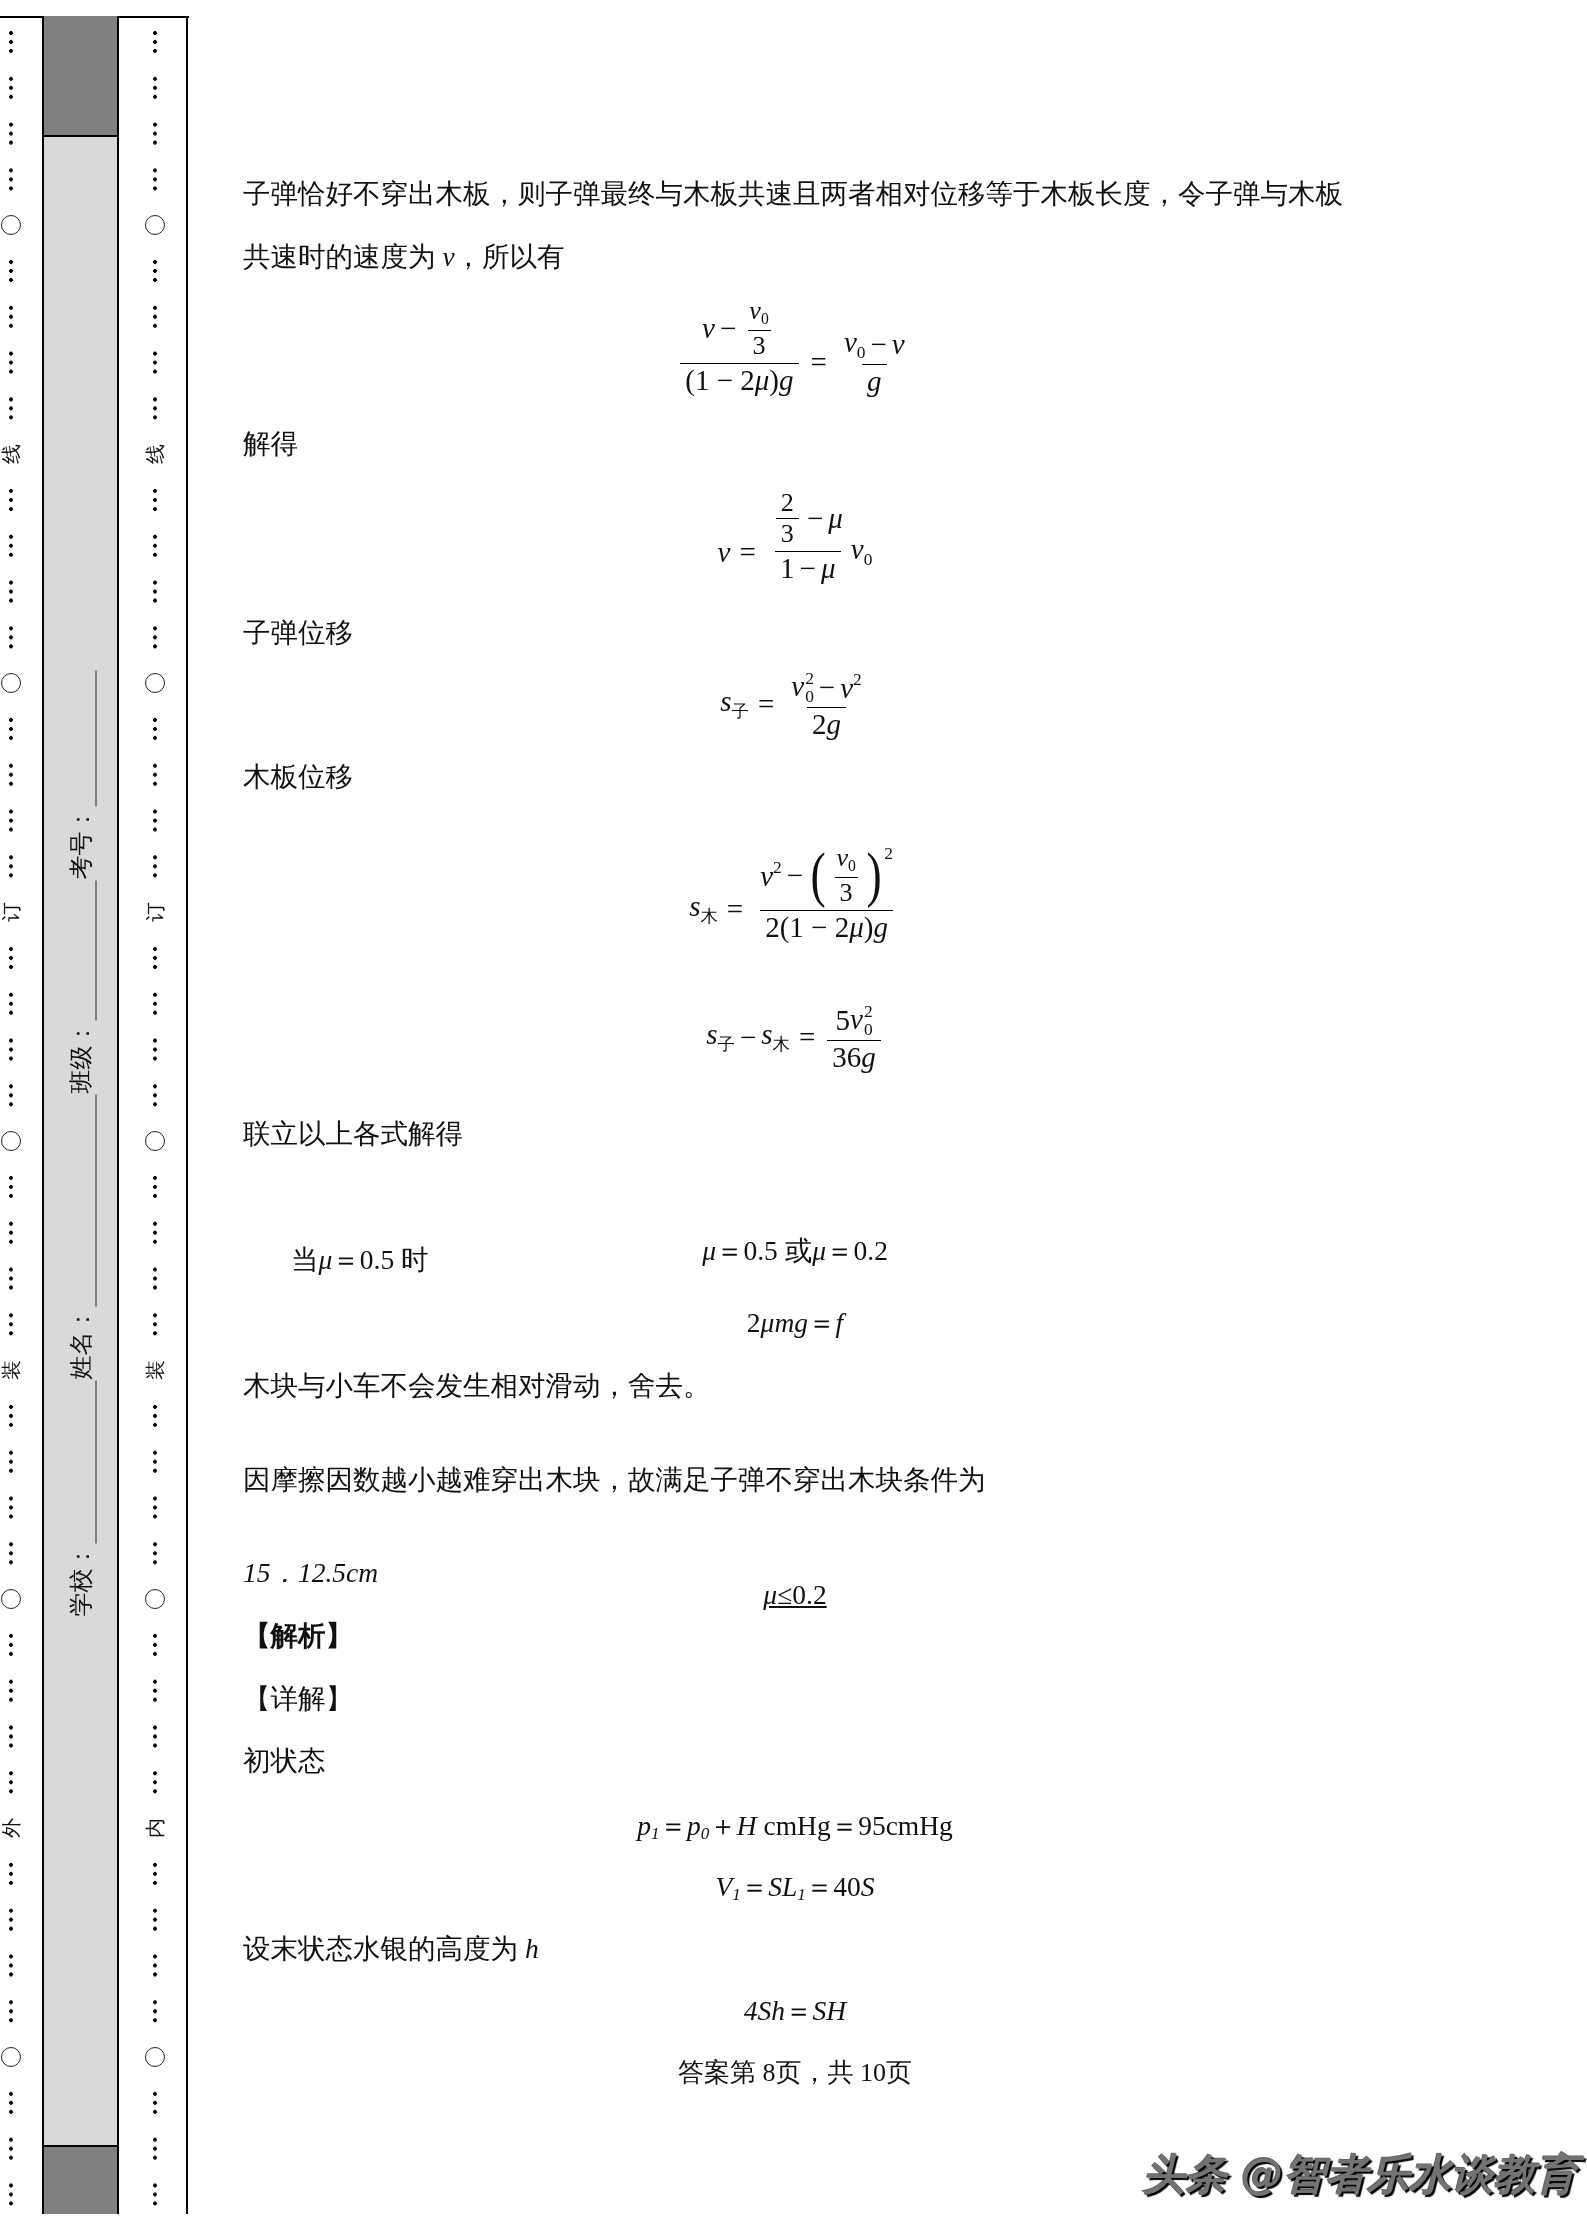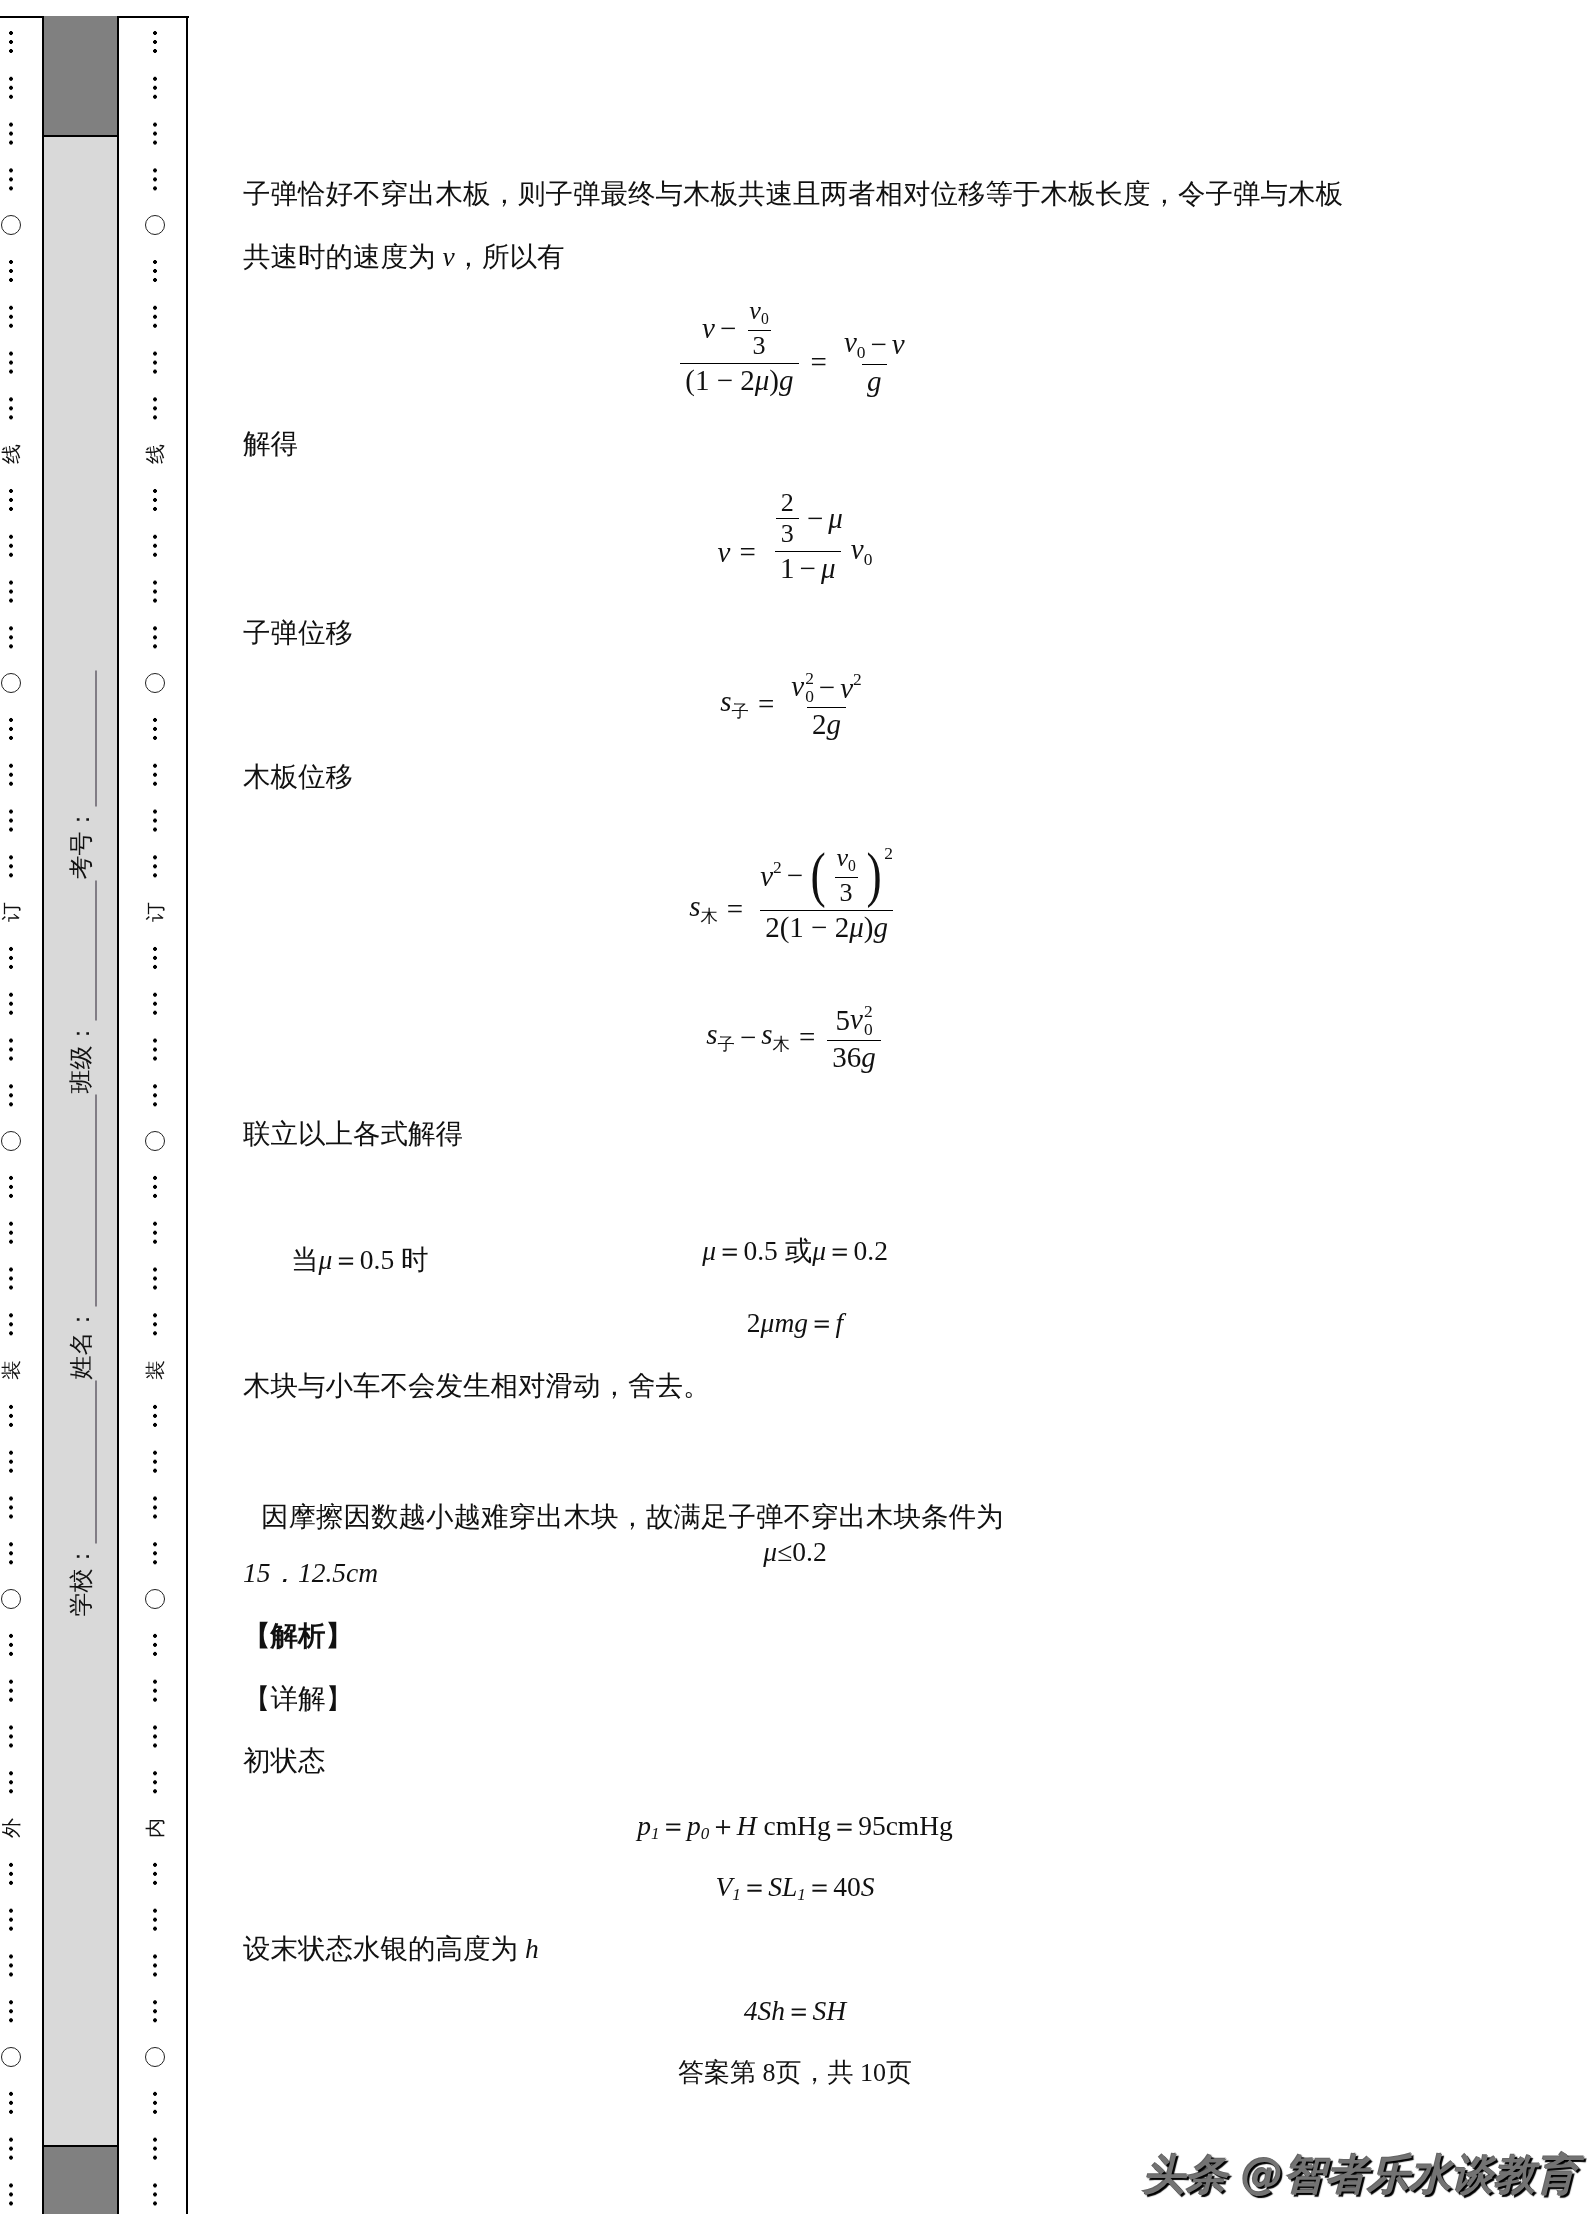--- a/index.html
+++ b/index.html
@@ -292,23 +292,23 @@
 
   <div class="abs line" style="top:1240px;margin-left:48px;">
     <span>当</span><span class="i">μ</span><span>＝0.5 时</span>
   </div>
 
   <div class="abs cline" style="top:1303px;">
     <span>2</span><span class="i">μmg</span><span>＝</span><span class="i">f</span>
   </div>
 
   <div class="abs line" style="top:1366px;">木块与小车不会发生相对滑动，舍去。</div>
-  <div class="abs line" style="top:1497px;margin-left:18px;">因摩擦因数越小越难穿出木块，故满足子弹不穿出木块条件为</div>
-
-  <div class="abs cline" style="top:1532px;">
+  <div class="abs line" style="top:1460px;">因摩擦因数越小越难穿出木块，故满足子弹不穿出木块条件为</div>
+
+  <div class="abs cline" style="top:1575px;text-decoration:underline;">
     <span class="i">μ</span><span>≤0.2</span>
   </div>
 
   <div class="abs line" style="top:1553px;font-style:italic;">15．12.5cm</div>
   <div class="abs line" style="top:1616px;font-weight:bold;">【解析】</div>
   <div class="abs line" style="top:1679px;">【详解】</div>
   <div class="abs line" style="top:1741px;">初状态</div>
 
   <div class="abs cline" style="top:1806px;">
     <span class="i">p</span><span class="isub">1</span><span>＝</span><span class="i">p</span><span class="isub">0</span><span>＋</span><span class="i">H</span><span> cmHg</span><span>＝</span><span>95cmHg</span>

